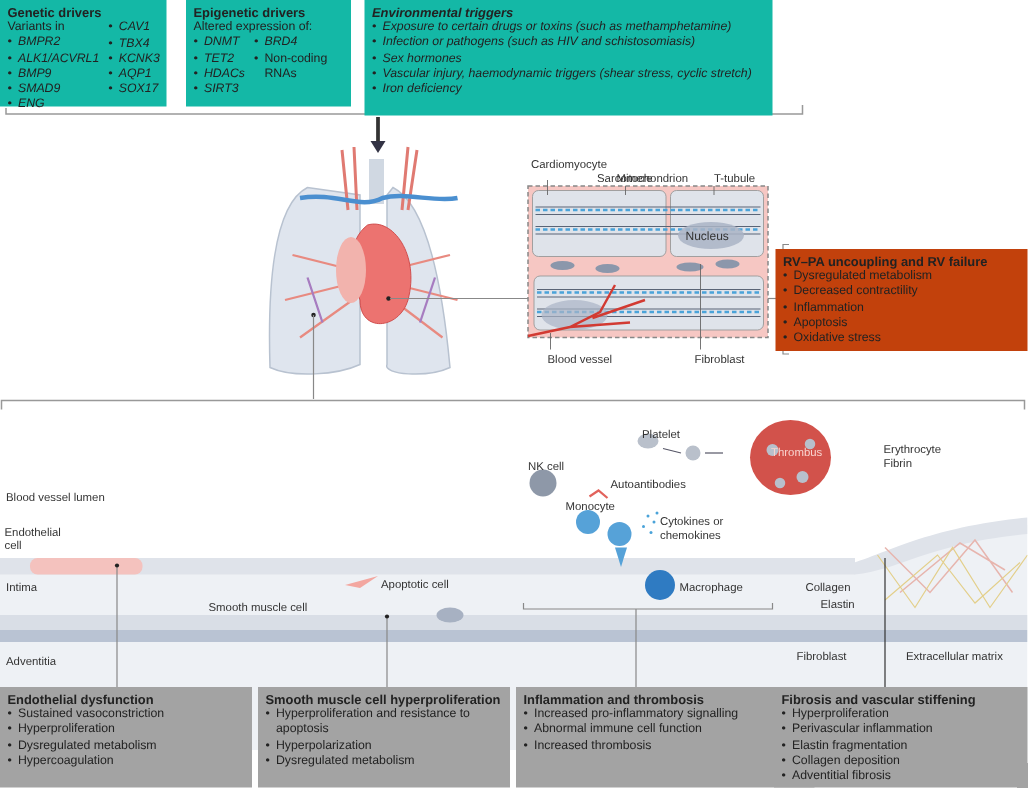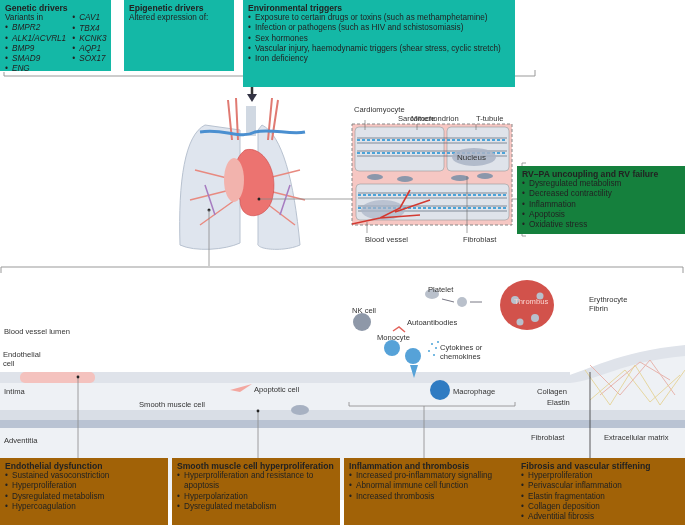--- a/index.html
+++ b/index.html
@@ -1,20 +1,20 @@
 <!DOCTYPE html>
 <html><head>
 <meta charset="utf-8">
 <style>
   html,body{margin:0;padding:0;background:#fff;}
   body{width:685px;height:525px;position:relative;overflow:hidden;font-family:"Liberation Sans",sans-serif;color:#222;}
   .box{position:absolute;box-sizing:border-box;padding:3px 5px;font-size:8.2px;line-height:10.2px;}
   .blue{background:#14b8a6;}
-  .grey{background:#a16207;}
-  .pink{background:#15803d;}
+  .grey{background:#a3a3a3;}
+  .pink{background:#c2410c;}
   .ttl{font-weight:bold;font-size:8.6px;display:block;}
   ul{margin:0;padding:0;list-style:none;}
   li{position:relative;padding-left:7px;}
   li:before{content:"\2022";position:absolute;left:0;}
   .it li{font-style:italic;}
   .lbl{position:absolute;font-size:7.6px;line-height:9px;color:#333;white-space:nowrap;}
   svg{position:absolute;left:0;top:0;}
 </style>
 </head>
 <body>
@@ -152,23 +152,35 @@
       <li>KCNK3</li>
       <li>AQP1</li>
       <li>SOX17</li>
     </ul>
   </div>
 </div>
 
 <div class="box blue" style="left:124px;top:0;width:110px;height:71px;">
   <span class="ttl">Epigenetic drivers</span>
   <span>Altered expression of:</span>
-</div>
-
-<div class="box blue" style="left:243px;top:0;width:272px;height:87px;">
+  <div style="display:flex;gap:6px;">
+    <ul class="it">
+      <li>DNMT</li>
+      <li>TET2</li>
+      <li>HDACs</li>
+      <li>SIRT3</li>
+    </ul>
+    <ul style="width:50px;">
+      <li style="font-style:italic;">BRD4</li>
+      <li>Non-coding RNAs</li>
+    </ul>
+  </div>
+</div>
+
+<div class="box blue" style="left:243px;top:0;width:272px;height:77px;font-style:italic;">
   <span class="ttl">Environmental triggers</span>
   <ul>
     <li>Exposure to certain drugs or toxins (such as methamphetamine)</li>
     <li>Infection or pathogens (such as HIV and schistosomiasis)</li>
     <li>Sex hormones</li>
     <li>Vascular injury, haemodynamic triggers (shear stress, cyclic stretch)</li>
     <li>Iron deficiency</li>
   </ul>
 </div>
 

